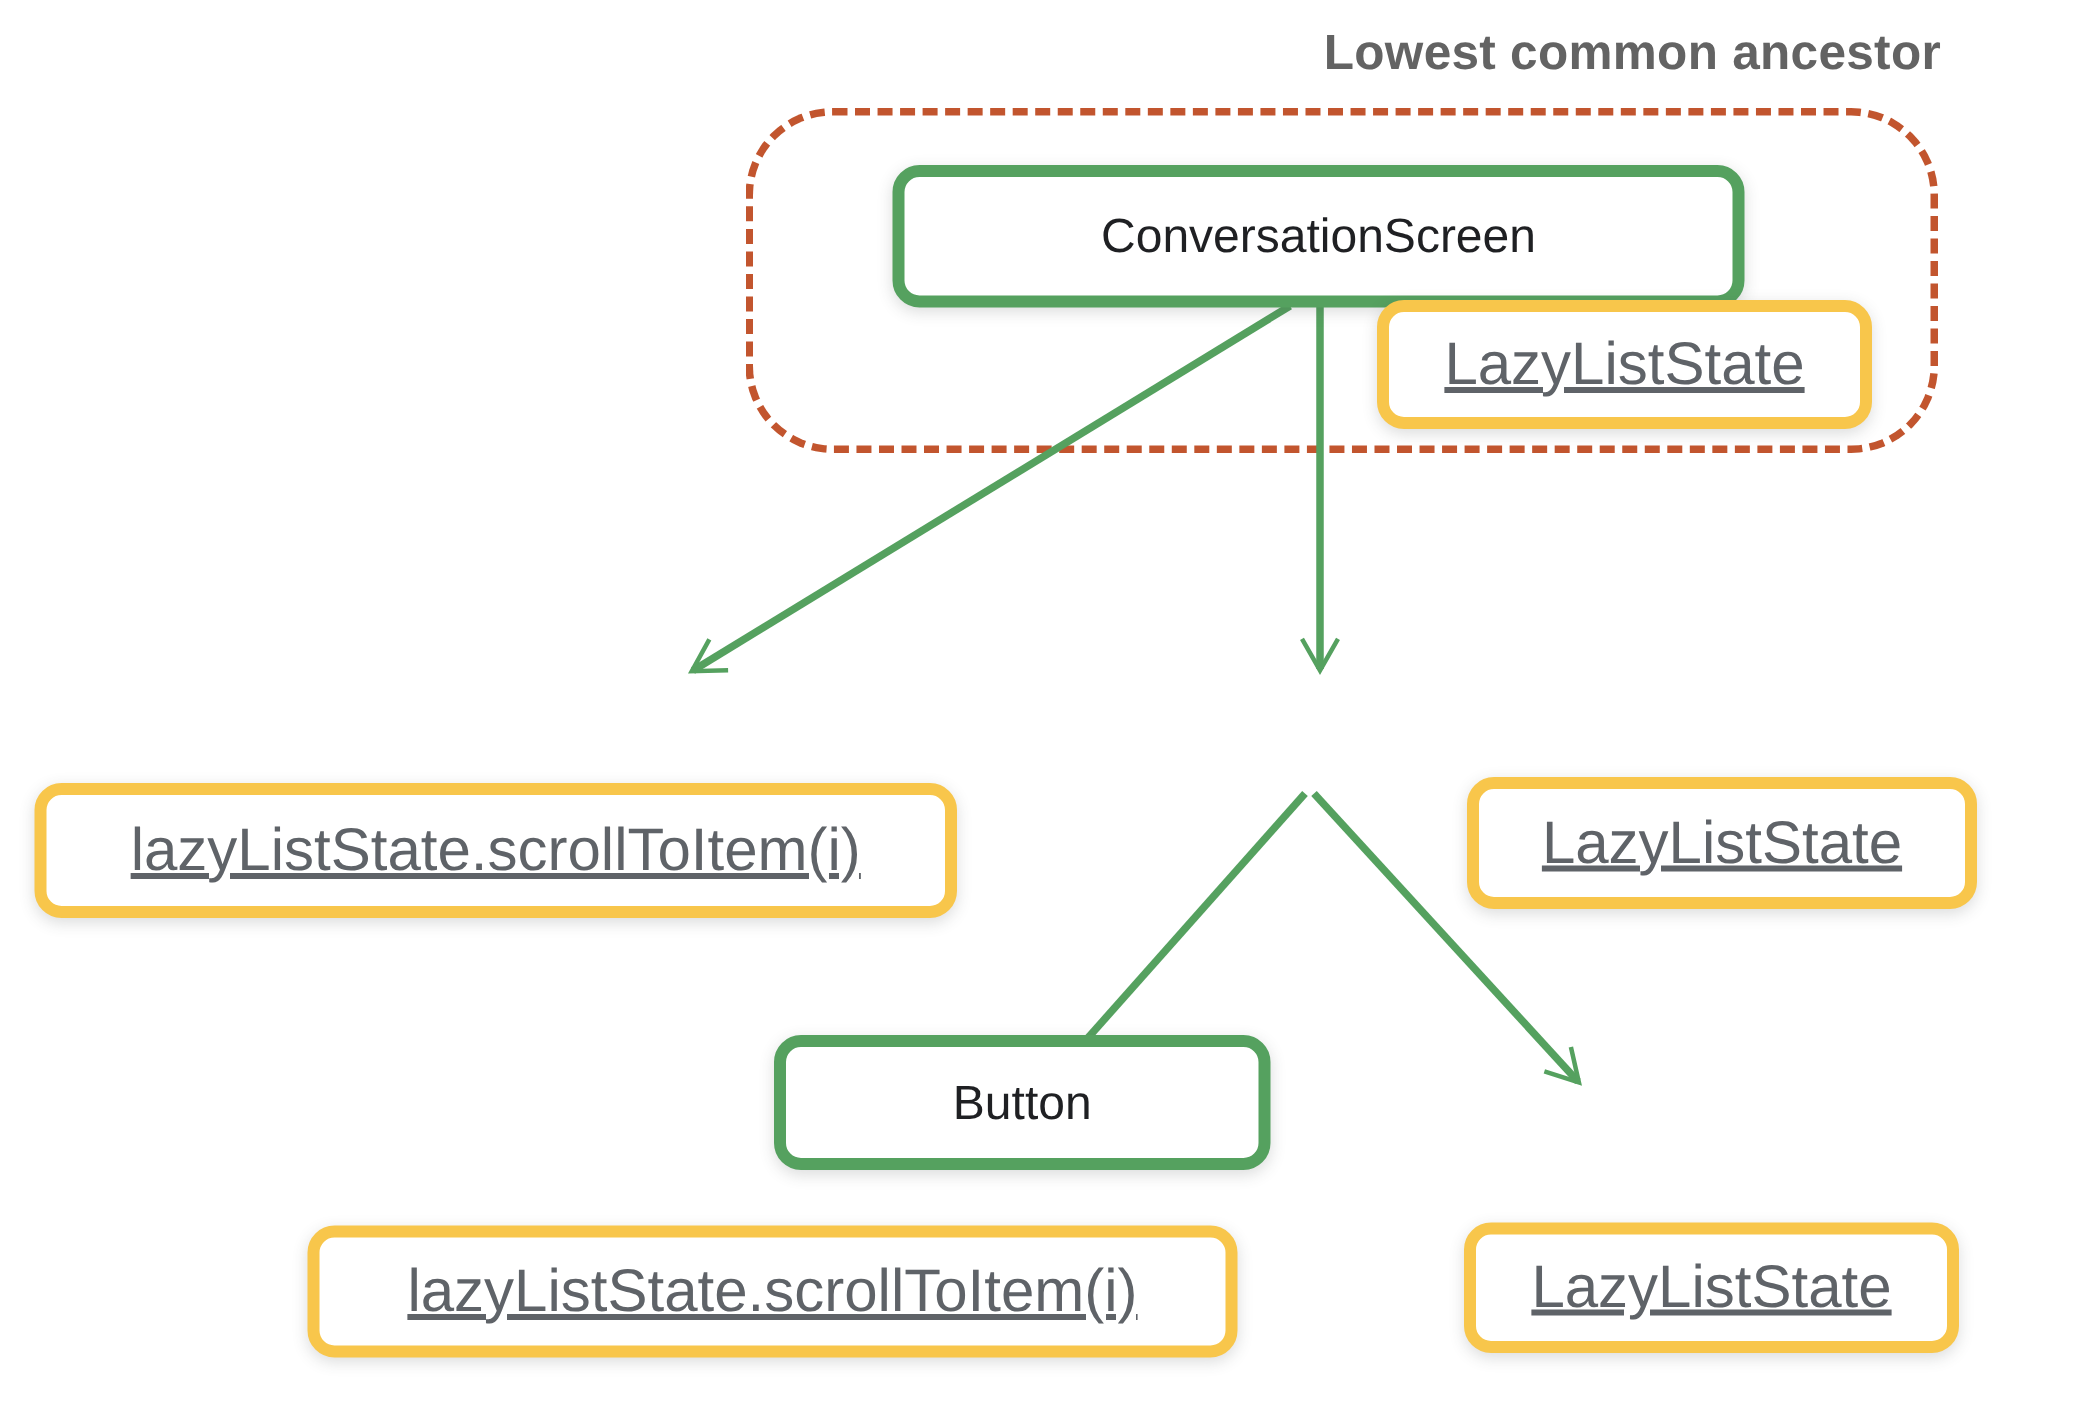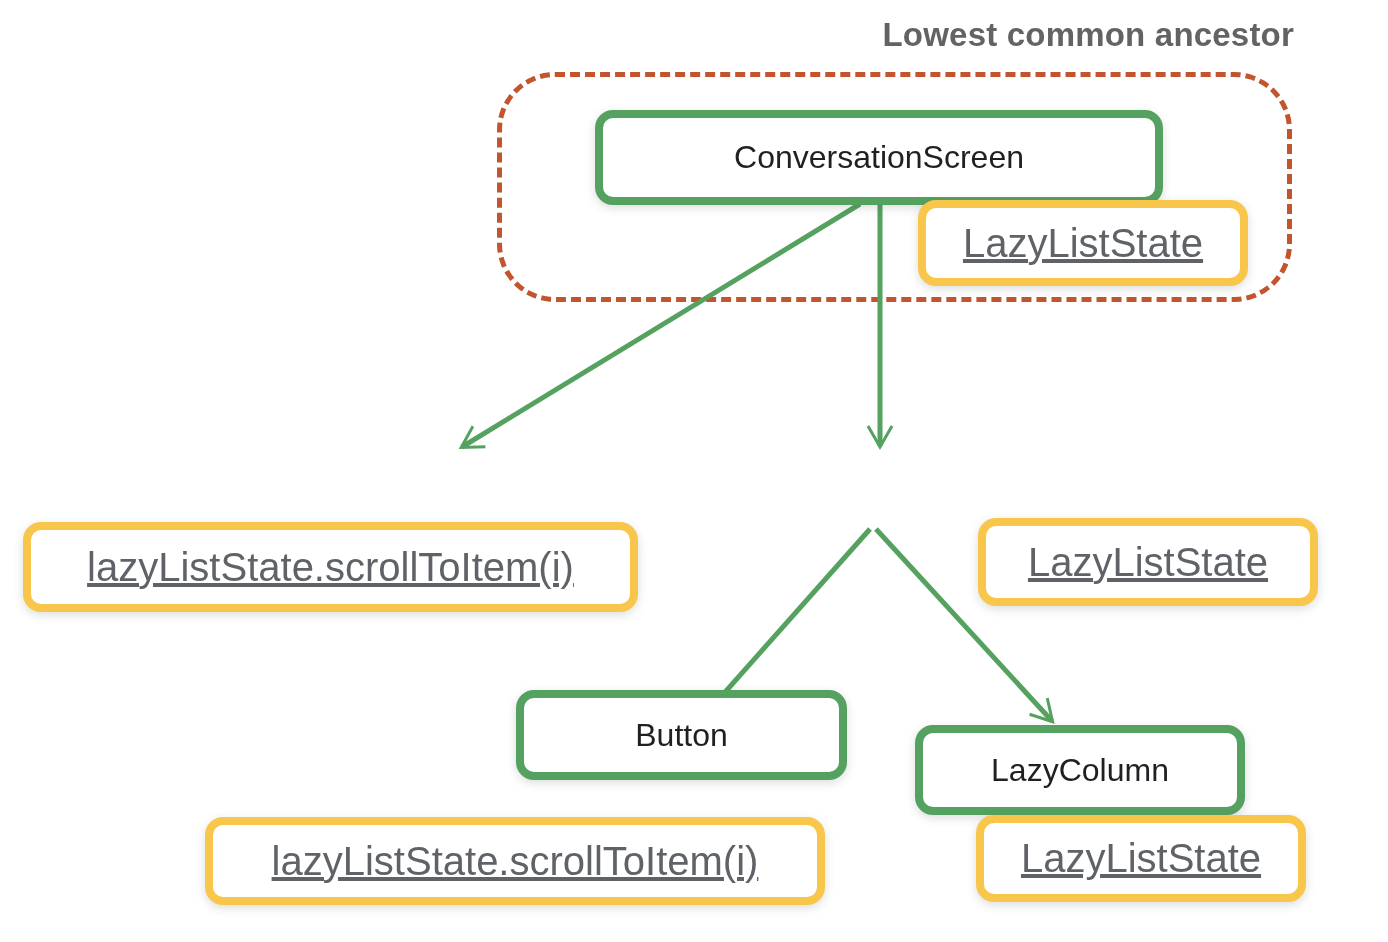--- a/index.html
+++ b/index.html
@@ -95,21 +95,18 @@
   </div>
 
   <div class="node" style="left:492px;top:690px;width:331px;height:90px;margin-left:24px;">
     <span>Button</span>
   </div>
 
   <div class="state" style="left:205px;top:817px;width:620px;height:88px;">
     <span>lazyListState.scrollToItem(i)</span>
   </div>
 
-  <div class="node" style="left:915px;top:725px;width:330px;height:90px;">
-    <span>LazyColumn</span>
-  </div>
 
   <div class="state" style="left:976px;top:815px;width:330px;height:87px;">
     <span>LazyListState</span>
   </div>
 
 </div>
 
 </body></html>

